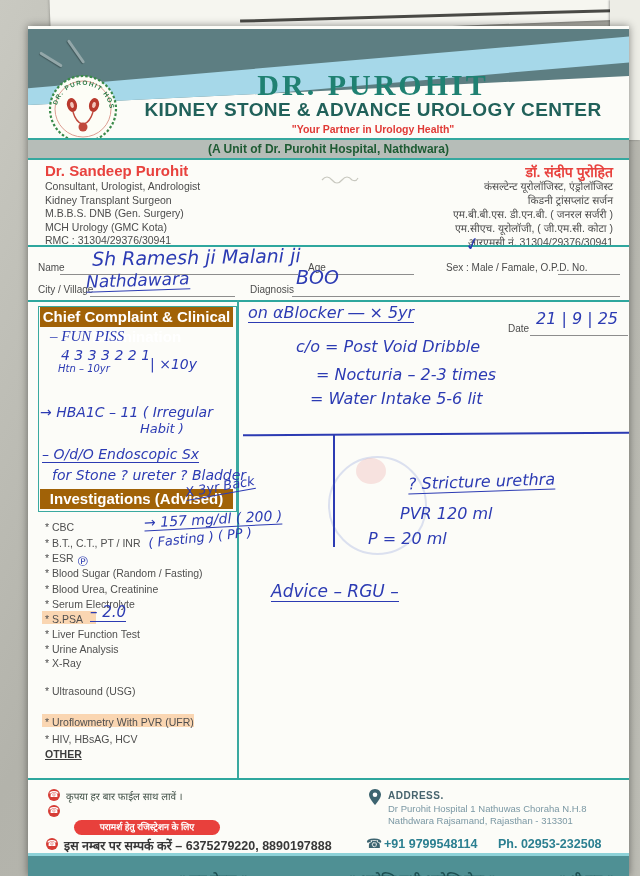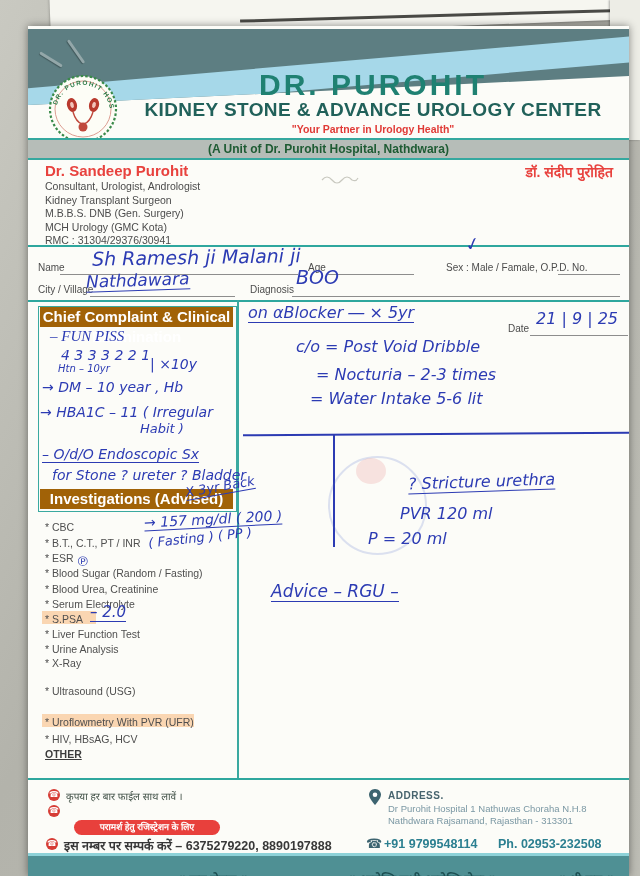--- a/index.html
+++ b/index.html
@@ -16,21 +16,21 @@
   
   #paper{position:absolute;left:28px;top:26px;width:601px;height:850px;background:#fcfcf8;
          box-shadow:0 0 8px rgba(0,0,0,.45);overflow:hidden;}
   
   .band{position:absolute;left:0;top:3px;width:100%;height:76px;background:#5d7e82;
         clip-path:polygon(0 0,100% 0,100% 62%,0 100%);}
   .stripe{position:absolute;left:0;top:0;width:100%;height:100%;background:#a6d8e9;
           clip-path:polygon(0 78%,100% 10%,100% 44%,0 112%);}
   .staple{position:absolute;background:#93a7a9;border-radius:2px;box-shadow:0 1px 1px rgba(0,0,0,.3);}
   .title{position:absolute;left:110px;top:42px;width:470px;text-align:center;font-size:30px;
-         font-weight:bold;letter-spacing:3px;color:#1f8172;font-family:Liberation Sans, sans-serif;}
+         font-weight:bold;letter-spacing:3px;color:#1f8172;font-family:Liberation Serif, serif;}
   .subtitle{position:absolute;left:100px;top:73px;width:490px;text-align:center;font-size:19px;
             font-weight:bold;color:#21615a;letter-spacing:.4px;white-space:nowrap;}
   .tagline{position:absolute;left:100px;top:97px;width:490px;text-align:center;font-size:10.5px;
            font-weight:bold;color:#e03a36;}
   .unitbar{position:absolute;left:0;top:112px;width:100%;height:18px;background:#b6bdb8;
            border-top:2px solid #35a89f;border-bottom:2px solid #35a89f;text-align:center;
            font-size:12px;font-weight:bold;color:#1e5b33;line-height:18px;}
   
   .doc-name-en{position:absolute;left:17px;top:136px;font-size:15px;font-weight:bold;color:#e8423e;}
   .doc-lines-en{position:absolute;left:17px;top:154px;font-size:10.5px;line-height:13.5px;color:#4c4c4c;}
@@ -118,20 +118,27 @@
 
     <div class="doc-name-en">Dr. Sandeep Purohit</div>
     <div class="doc-lines-en">
       <div>Consultant, Urologist, Andrologist</div>
       <div>Kidney Transplant Surgeon</div>
       <div>M.B.B.S. DNB (Gen. Surgery)</div>
       <div>MCH Urology (GMC Kota)</div>
       <div>RMC : 31304/29376/30941</div>
     </div>
     <div class="doc-name-hi">डॉ. संदीप पुरोहित</div>
+    <div class="doc-lines-hi">
+      <div>कंसल्टेन्ट यूरोलॉजिस्ट, एंड्रोलॉजिस्ट</div>
+      <div>किडनी ट्रांसप्लांट सर्जन</div>
+      <div>एम.बी.बी.एस. डी.एन.बी. ( जनरल सर्जरी )</div>
+      <div>एम.सीएच. यूरोलॉजी, ( जी.एम.सी. कोटा )</div>
+      <div>आरएमसी नं. 31304/29376/30941</div>
+    </div>
 
     <svg style="position:absolute;left:292px;top:146px;opacity:.45" width="40" height="14">
       <path d="M2 8 q5 -6 10 0 t10 0 t10 0 q4 2 6 -2" stroke="#8a8a7c" stroke-width="1.2" fill="none"></path>
     </svg>
 
     <div class="tealline" style="top:219px;height:2px;"></div>
 
     <div class="flabel" style="left:10px;top:236px;text-align:center;">Name</div>
     <div class="fline" style="left:32px;top:236px;width:238px;"></div>
     <div class="flabel" style="left:280px;top:236px;">Age</div>
@@ -171,21 +178,20 @@
     <div class="inv" style="top:631px;">* X-Ray</div>
     <div class="inv" style="top:659px;">* Ultrasound (USG)</div>
     <div class="inv" style="top:690px;">* Uroflowmetry With PVR (UFR)</div>
     <div class="inv" style="top:707px;">* HIV, HBsAG, HCV</div>
     <div class="inv" style="top:722px;font-weight:bold;text-decoration:underline;color:#3c3c3c;">OTHER</div>
 
     <span class="hw" style="left:22px;top:302px;font-size:15px;font-family:Liberation Serif, serif;">– FUN PISS</span>
     <span class="hw" style="left:33px;top:321px;font-size:14px;">4 3 3 3 2 2 1</span>
     <span class="hw" style="left:30px;top:337px;font-size:10px;">Htn – 10yr</span>
     <span class="hw" style="left:122px;top:330px;font-size:14px;">| ×10y</span>
-    <span class="hw" style="left:14px;top:353px;font-size:14px;">→ DM – 10 year , Hb</span>
     <span class="hw" style="left:12px;top:378px;font-size:14px;">→ HBA1C – 11 ( Irregular</span>
     <span class="hw" style="left:112px;top:395px;font-size:13px;">Habit )</span>
     <span class="hw" style="left:24px;top:441px;font-size:14px;">for Stone ? ureter ? Bladder</span>
     <span class="hw hw-u" style="left:14px;top:420px;font-size:14px;">– O/d/O Endoscopic Sx</span>
     <span class="hw hw-u" style="left:157px;top:453px;font-size:13px;transform:rotate(-10deg);">X 3yr Back</span>
     <span class="hw hw-u" style="left:116px;top:485px;font-size:14px;transform:rotate(-3deg);">→ 157 mg/dl ( 200 )</span>
     <span class="hw" style="left:120px;top:504px;font-size:13px;transform:rotate(-6deg);">( Fasting ) ( PP )</span>
     <span class="hw" style="left:48px;top:528px;font-size:13px;">℗</span>
     <span class="hw hw-u" style="left:62px;top:577px;font-size:15px;">–  2.0</span>
 

